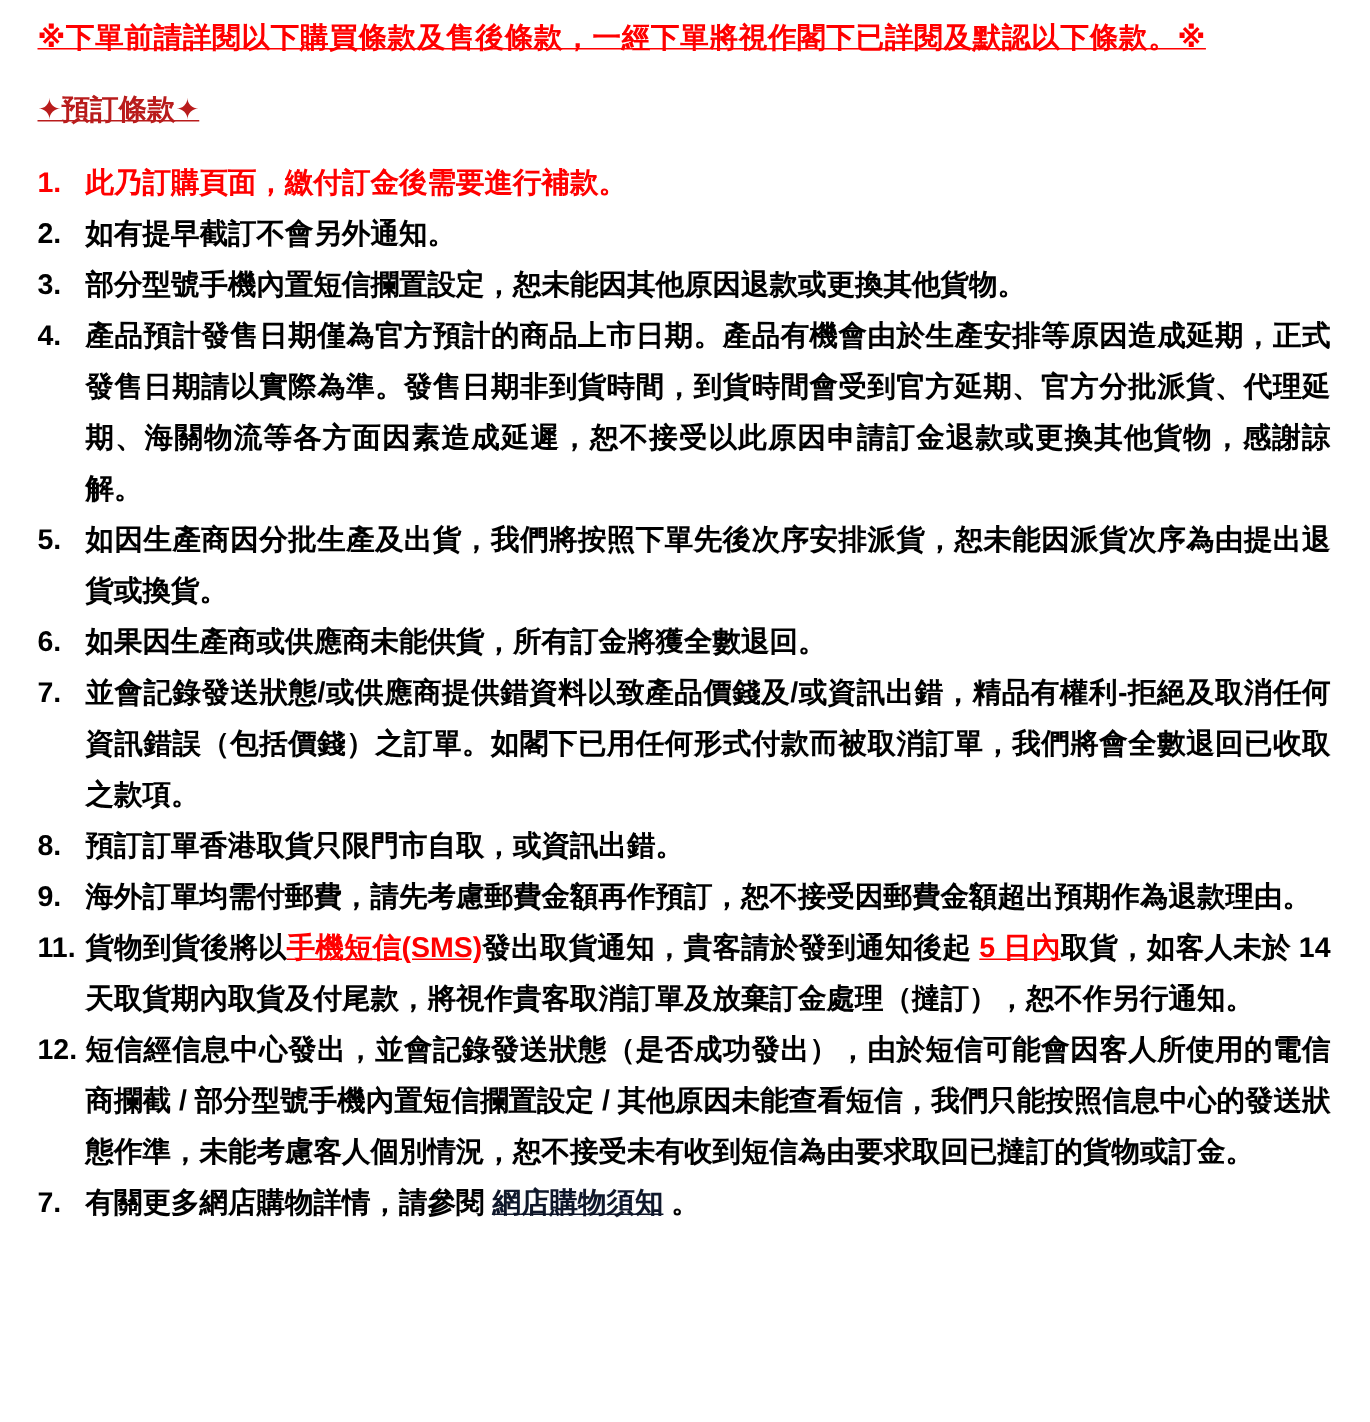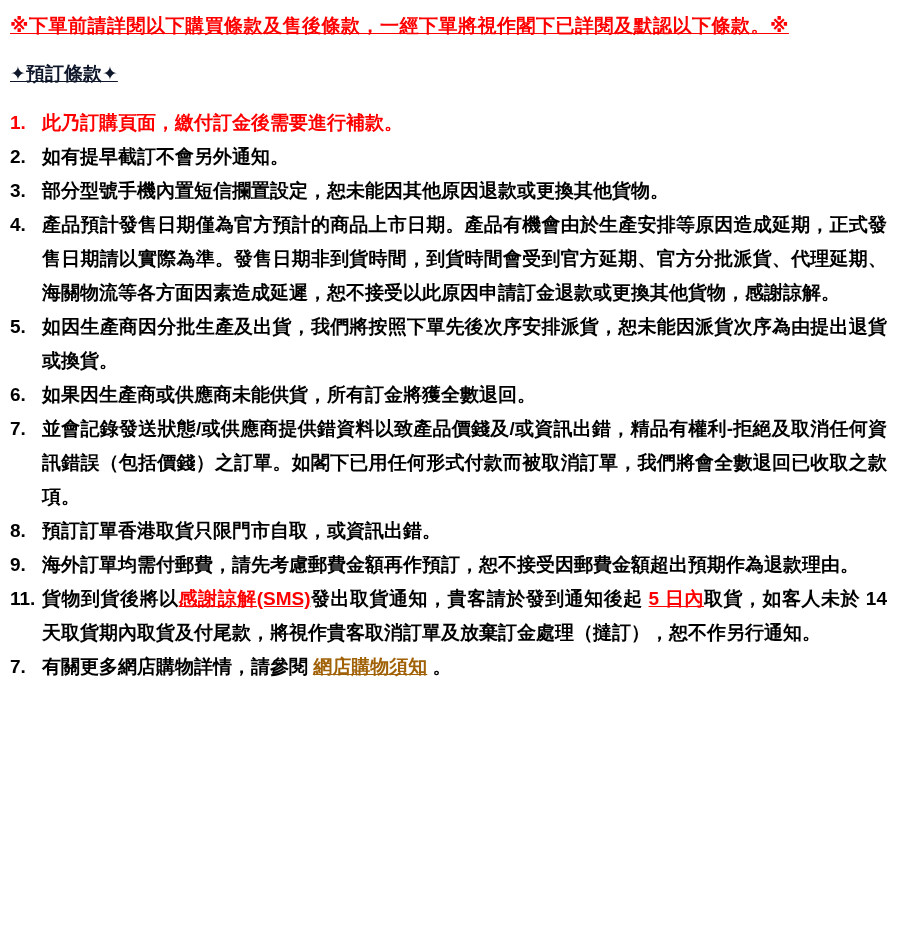--- a/index.html
+++ b/index.html
@@ -7,31 +7,31 @@
     body {
       width: 913px;
       min-height: 948px;
       background: #ffffff;
       font-family: "Liberation Sans", "DejaVu Sans", sans-serif;
       font-weight: 700;
       color: #000000;
       font-size: 19px;
     }
     .page {
-      padding: 12px 26px 14px 10px;
+      padding: 12px 26px 14px 25px;
     }
     .title {
       color: #ff0000;
       text-decoration: underline;
       line-height: 28px;
       margin-bottom: 20px;
       letter-spacing: 0.5px;
     }
     .section-heading {
-      color: #0f172a;
+      color: #b91c1c;
       text-decoration: underline;
       line-height: 28px;
       margin-bottom: 18px;
     }
     ol.terms-list {
       list-style: none;
       margin: 0;
       padding: 0;
     }
     .term-item {
@@ -40,21 +40,21 @@
     }
     .num {
       flex: 0 0 32px;
     }
     .txt {
       flex: 1;
       text-align: justify;
     }
     .red { color: #ff0000; }
     .red-underline { color: #ff0000; text-decoration: underline; }
-    .blue-link { color: #a16207; text-decoration: underline; cursor: pointer; }
+    .blue-link { color: #0f172a; text-decoration: underline; cursor: pointer; }
   </style>
 </head>
 <body>
 
 <div class="page">
   <div class="title">※下單前請詳閱以下購買條款及售後條款，一經下單將視作閣下已詳閱及默認以下條款。※</div>
 
   <div class="section-heading">✦預訂條款✦</div>
 
   <ol class="terms-list" id="terms-list">
@@ -89,20 +89,24 @@
       <li class="term-item">
         <span class="num">8.</span>
         <span class="txt">預訂訂單香港取貨只限門市自取，或資訊出錯。</span>
       </li>
       <li class="term-item">
         <span class="num">9.</span>
         <span class="txt">海外訂單均需付郵費，請先考慮郵費金額再作預訂，恕不接受因郵費金額超出預期作為退款理由。</span>
       </li>
       <li class="term-item">
         <span class="num">11.</span>
-        <span class="txt">貨物到貨後將以<span class="red-underline">感謝諒解(SMS)</span>發出取貨通知，貴客請於發到通知後起 <span class="red-underline">5 日內</span>取貨，如客人未於 14 天取貨期內取貨及付尾款，將視作貴客取消訂單及放棄訂金處理（撻訂），恕不作另行通知。</span>
+        <span class="txt">貨物到貨後將以<span class="red-underline">手機短信(SMS)</span>發出取貨通知，貴客請於發到通知後起 <span class="red-underline">5 日內</span>取貨，如客人未於 14 天取貨期內取貨及付尾款，將視作貴客取消訂單及放棄訂金處理（撻訂），恕不作另行通知。</span>
+      </li>
+      <li class="term-item">
+        <span class="num">12.</span>
+        <span class="txt">短信經信息中心發出，並會記錄發送狀態（是否成功發出），由於短信可能會因客人所使用的電信商攔截 / 部分型號手機內置短信攔置設定 / 其他原因未能查看短信，我們只能按照信息中心的發送狀態作準，未能考慮客人個別情況，恕不接受未有收到短信為由要求取回已撻訂的貨物或訂金。</span>
       </li>
       <li class="term-item">
         <span class="num">7.</span>
         <span class="txt">有關更多網店購物詳情，請參閱 <span class="blue-link">網店購物須知</span> 。</span>
       </li>
     </ol>
 </div>
 
 </body></html>

